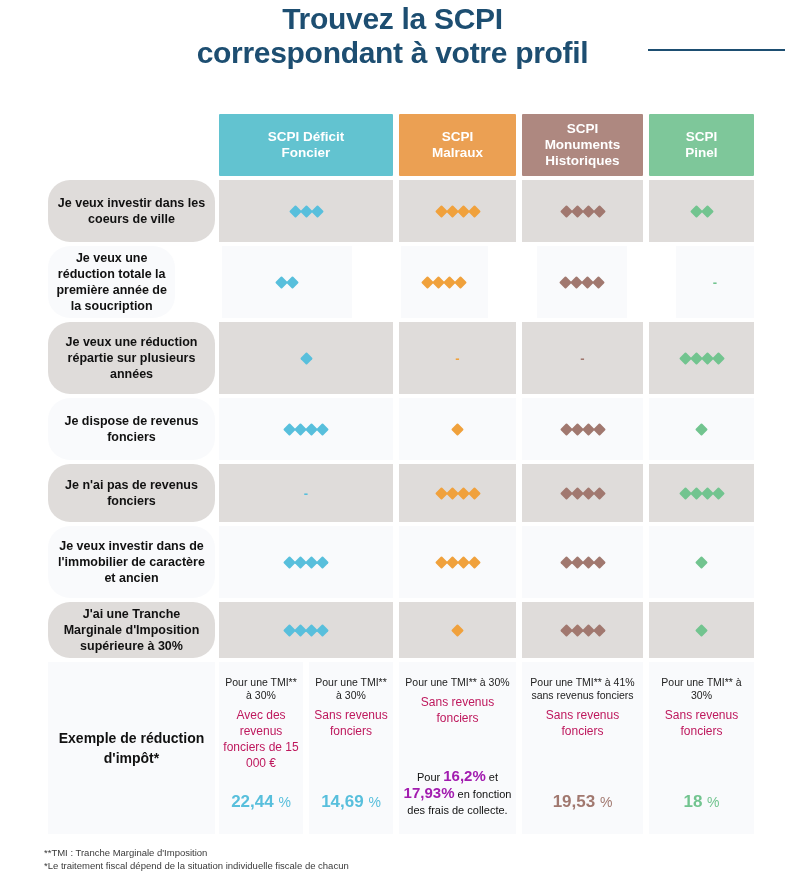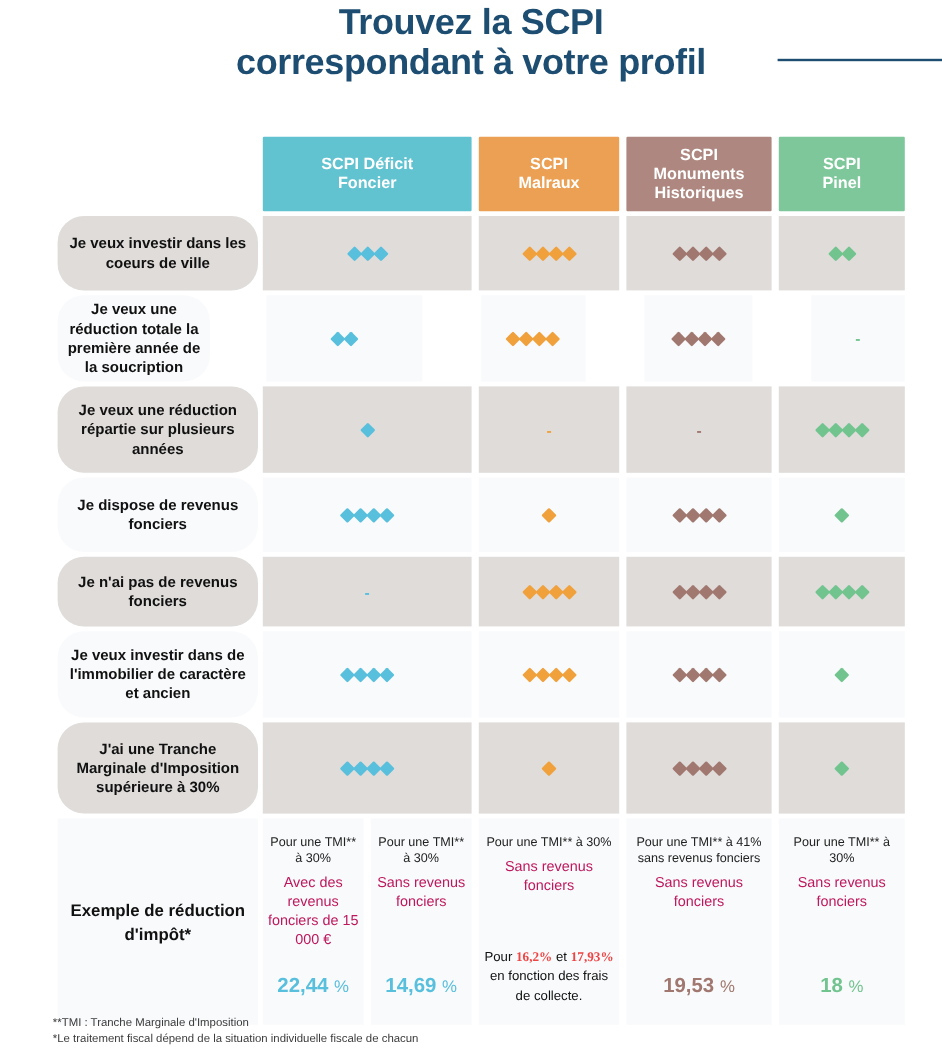--- a/index.html
+++ b/index.html
@@ -82,21 +82,21 @@
     font-size:13px;font-weight:bold;line-height:1;
   }
   .d-blue{background:#58bfdc;} .t-blue{color:#58bfdc;}
   .d-orange{background:#f0a13c;} .t-orange{color:#f0a13c;}
   .d-brown{background:#a1786f;} .t-brown{color:#a1786f;}
   .d-green{background:#72c48f;} .t-green{color:#72c48f;}
 
   
   .r-h1{height:62px;} .r-h2{height:72px;gap:43px;} .r-h3{height:72px;}
   .r-h4{height:62px;} .r-h5{height:58px;} .r-h6{height:72px;}
-  .r-h7{height:76px;}
+  .r-h7{height:56px;}
 
   
   .ex-row{height:172px;}
   .ex-label{
     width:167px;margin-right:4px;height:172px;
     background:#f9fafc;
     display:flex;align-items:center;justify-content:center;
     font-weight:bold;font-size:14px;line-height:20px;color:#111;
     text-align:center;
   }
@@ -119,21 +119,21 @@
   }
   .ex-val{
     margin-top:auto;margin-bottom:12px;
     font-size:17px;font-weight:bold;line-height:20px;
   }
   .ex-val .pct{font-weight:normal;font-size:14px;}
   .ex-val-range{
     margin-top:auto;margin-bottom:6px;
     font-size:11px;line-height:16px;color:#111;font-weight:normal;
   }
-  .ex-val-range b{font-size:11px;color:#ef4444;font-family:Liberation Serif, serif;}
+  .ex-val-range b{font-size:15px;color:#a21caf;}
   
   .footnotes{
     position:absolute;left:44px;top:846px;width:600px;
     font-size:9.5px;line-height:13px;color:#3a3a3a;
   }
 </style>
 </head>
 <body>
 
 <div class="title-wrap">

